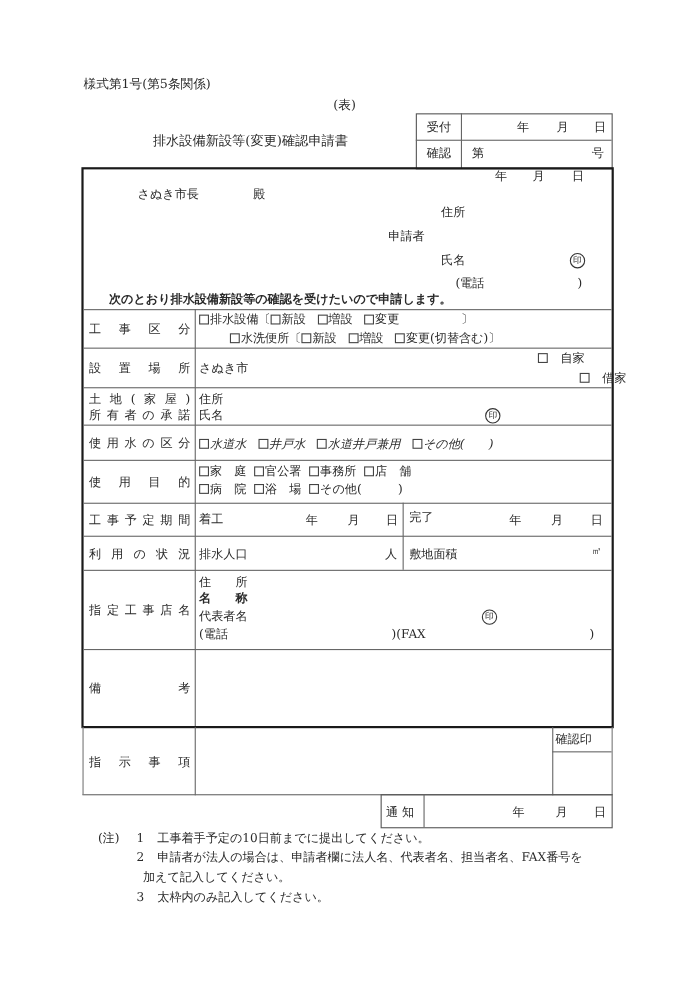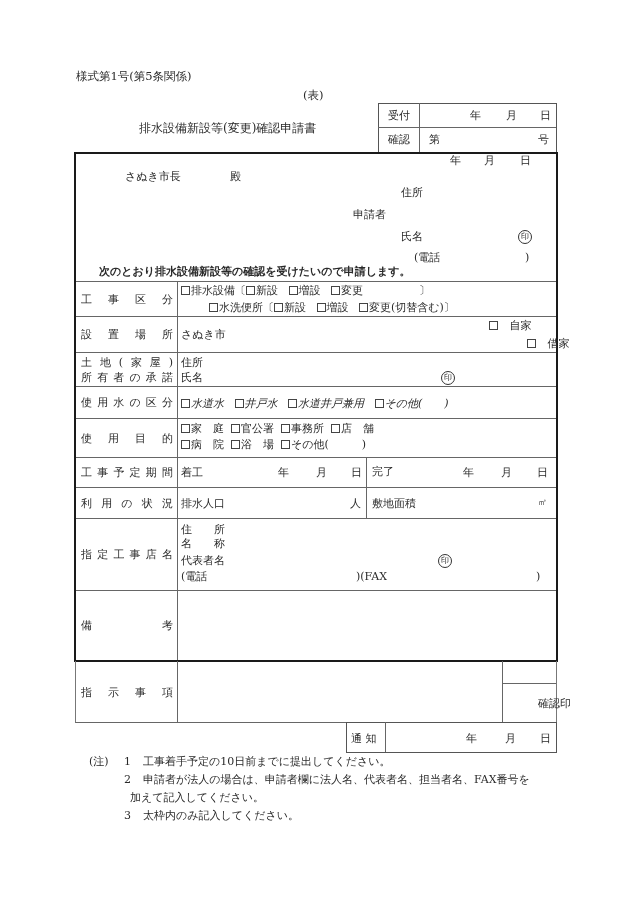--- a/index.html
+++ b/index.html
@@ -161,21 +161,21 @@
 
 <div class="lbl" style="left:76px;top:519px;width:101px;height:71px;">
   <span>指</span>
     <span>定</span>
     <span>工</span>
     <span>事</span>
     <span>店</span>
     <span>名</span>
 </div>
 <div class="abs" style="left:181px;top:524px;">住　　所</div>
-<div class="abs" style="left:181px;top:538px;">名　　称</div>
+<div class="abs" style="left:181px;top:538px;font-weight:bold;">名　　称</div>
 <div class="abs" style="left:181px;top:555px;">代表者名</div>
 <div class="abs" style="left:438px;top:554px;"><span class="seal">印</span></div>
 <div class="abs" style="left:181px;top:571px;">(電話</div>
 <div class="abs" style="left:356px;top:571px;">)(FAX</div>
 <div class="abs" style="left:536px;top:571px;">)</div>
 
 <div class="lbl" style="left:76px;top:591px;width:101px;height:68px;">
   <span>備</span>
     <span>考</span>
 </div>
@@ -184,21 +184,21 @@
 <div class="box" style="left:75px;top:661px;width:482px;height:62px;border-left:1px solid #777;border-right:1px solid #777;border-bottom:1px solid #666;"></div>
 <div class="vl" style="left:177px;top:661px;height:62px;"></div>
 <div class="vl" style="left:502px;top:661px;height:62px;"></div>
 <div class="hl" style="left:502px;top:683px;width:54px;"></div>
 <div class="lbl" style="left:76px;top:662px;width:101px;height:60px;">
   <span>指</span>
     <span>示</span>
     <span>事</span>
     <span>項</span>
 </div>
-<div class="abs" style="left:538px;top:666px;margin-top:32px;">確認印</div>
+<div class="abs" style="left:505px;top:666px;">確認印</div>
 
 <div class="box thin" style="left:346px;top:722px;width:211px;height:31px;"></div>
 <div class="vl" style="left:385px;top:722px;height:30px;"></div>
 <div class="abs" style="left:351px;top:733px;">通 知</div>
 <div class="abs" style="left:466px;top:733px;">年</div>
 <div class="abs" style="left:505px;top:733px;">月</div>
 <div class="abs" style="left:540px;top:733px;">日</div>
 
 <div class="abs" style="left:89px;top:756px;">(注)</div>
 <div class="abs" style="left:124px;top:756px;">1</div>

